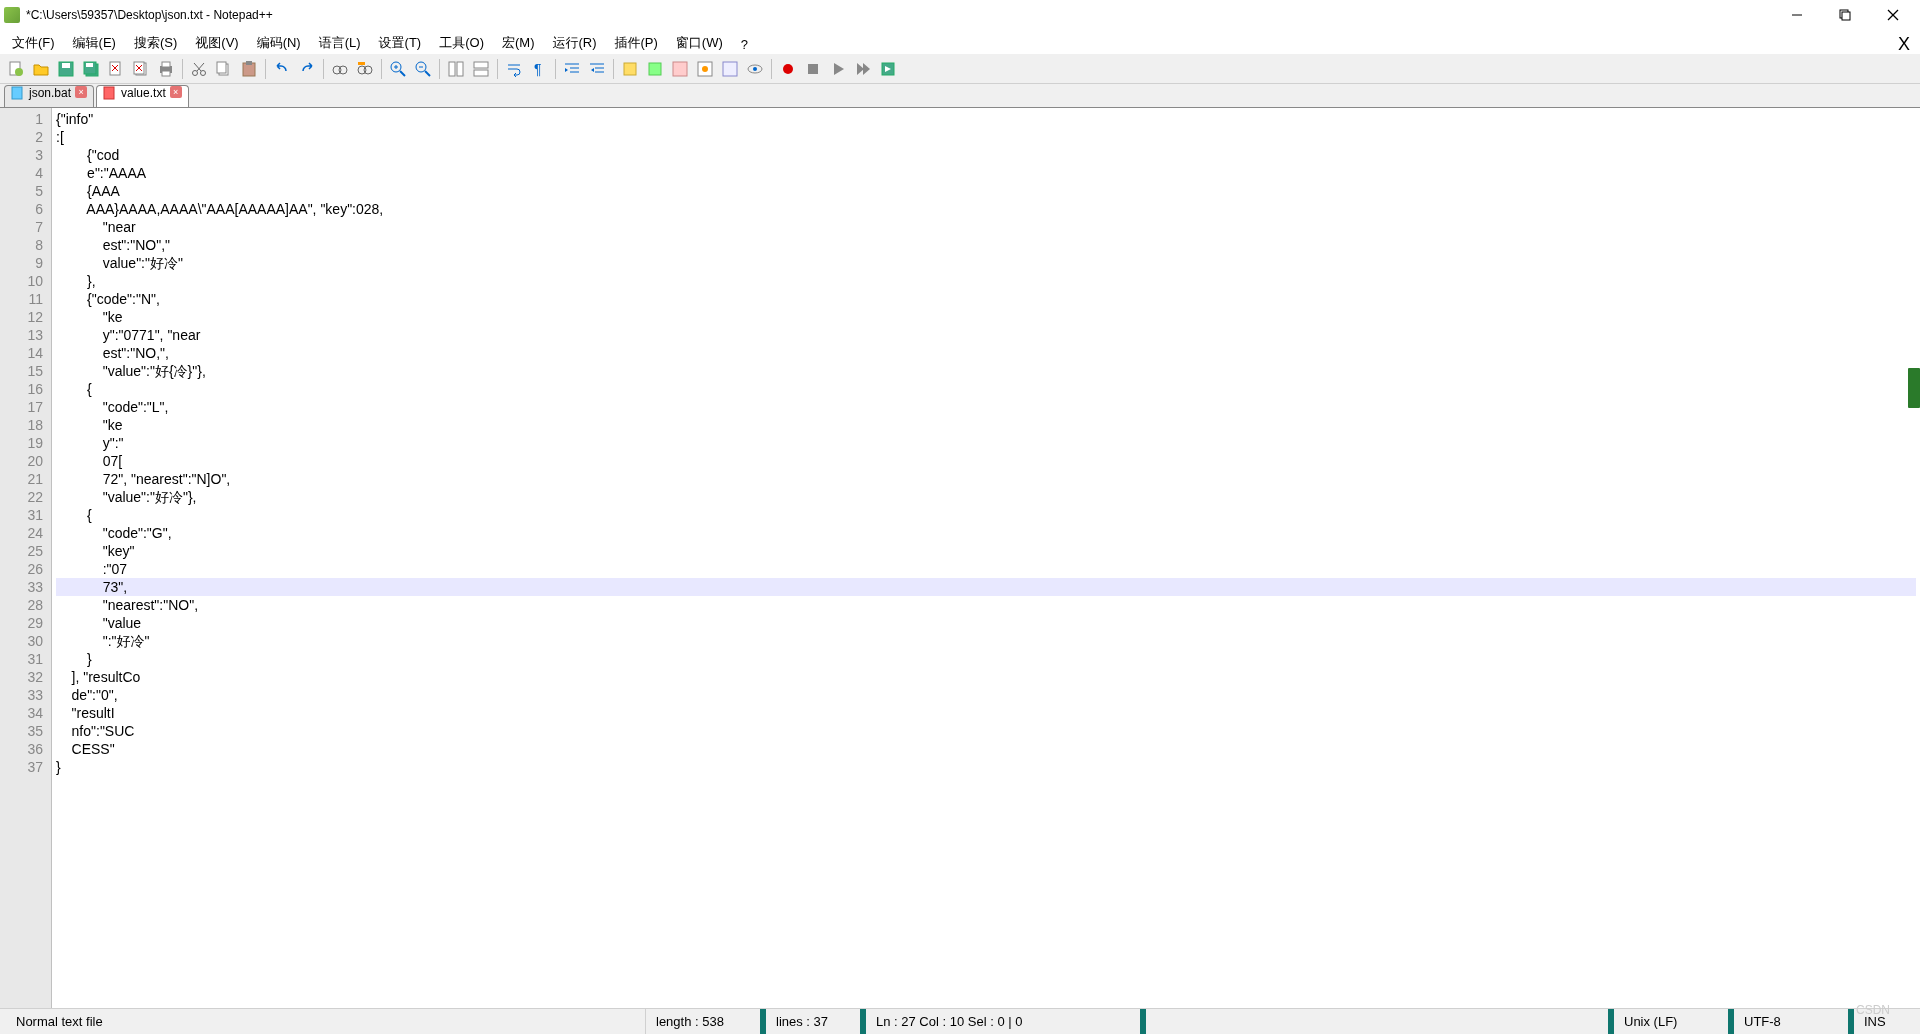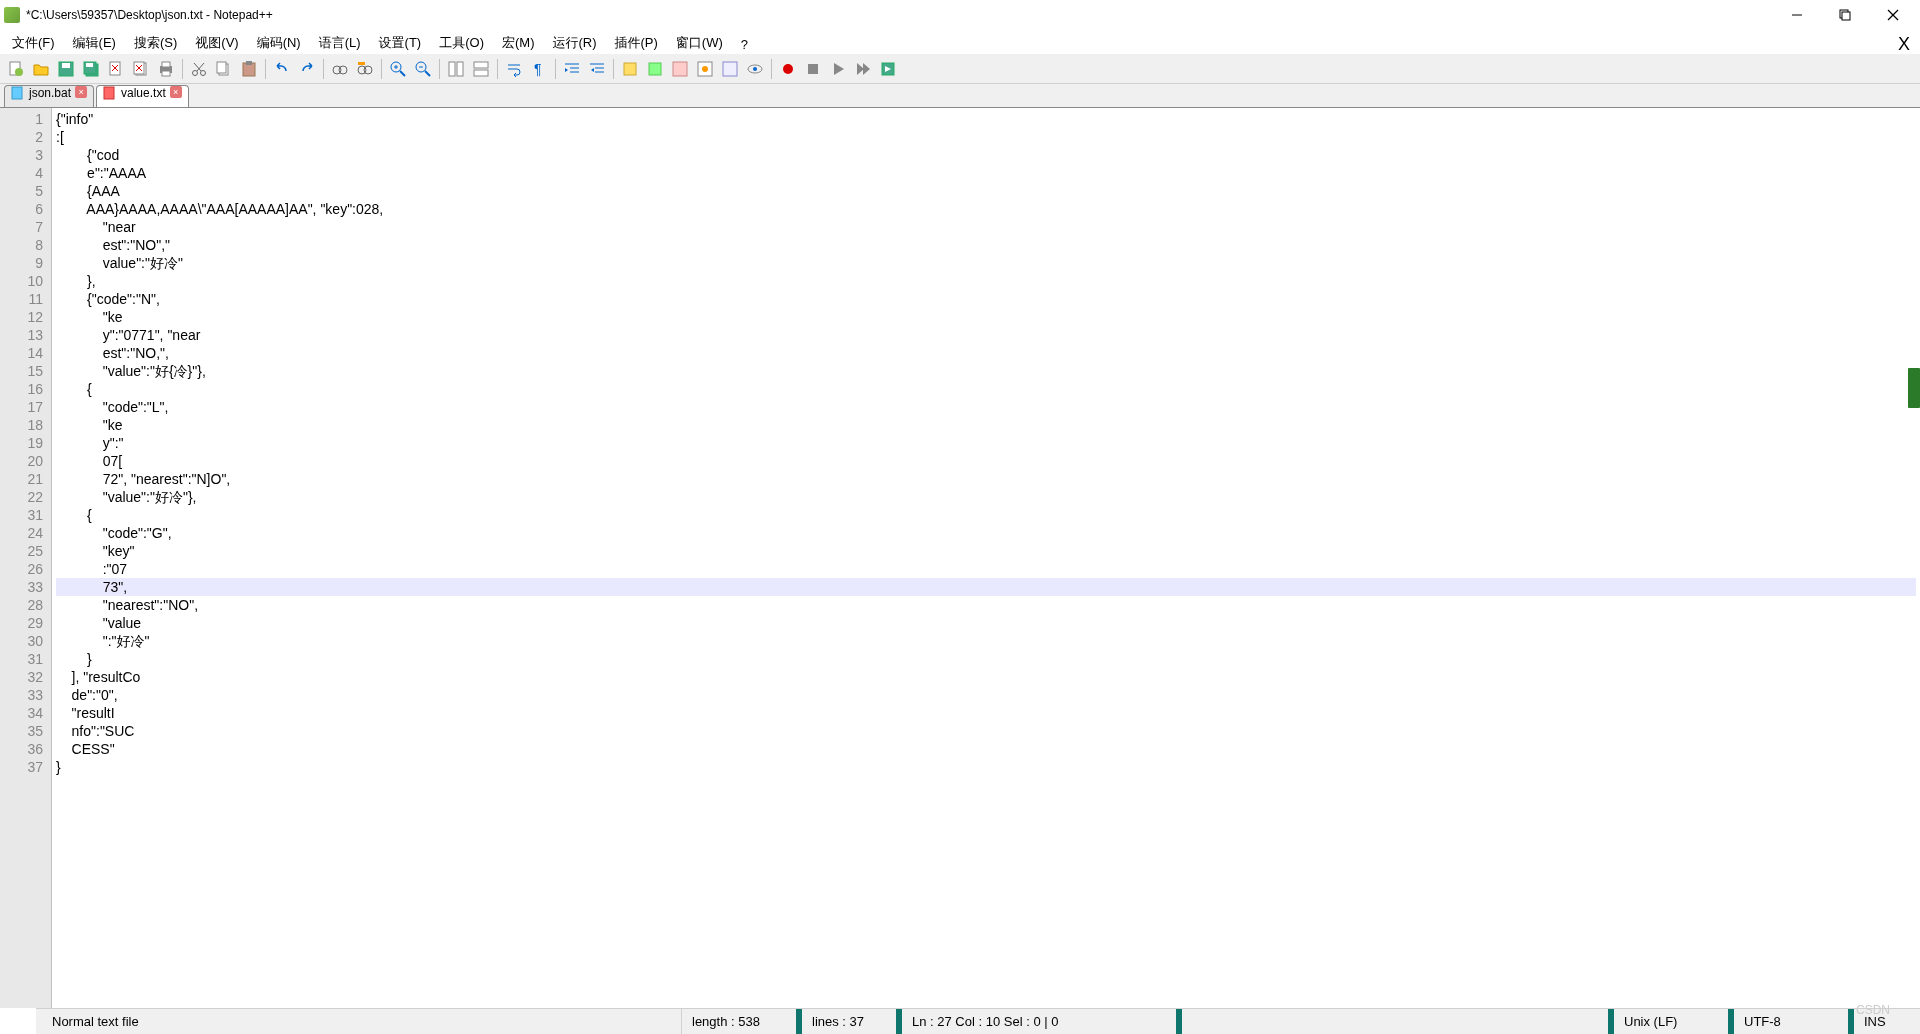--- a/index.html
+++ b/index.html
@@ -29,21 +29,21 @@
 
 .editor-area { position: relative; height: calc(1034px - 30px - 24px - 30px - 24px - 26px); display: flex; font-family: Consolas, "Courier New", monospace; font-size: 14px; line-height: 18px; }
 .gutter { width: 52px; text-align: right; padding: 2px 8px 2px 2px; background: #e8e8e8; color: #888; border-right: 1px solid #c0c0c0; user-select: none; }
 .gutter .ln { height: 18px; }
 .code-col { flex: 1; padding: 2px 4px; white-space: pre; overflow: hidden; position: relative; }
 .code-line { height: 18px; color: #000; }
 .code-line.highlight { background: #e8e8ff; }
 
 .scroll-marker { position: absolute; right: 0; top: 260px; width: 12px; height: 40px; background: #2a7a2a; border-radius: 1px; }
 
-.statusbar { height: 26px; background: #f0f0f0; border-top: 1px solid #d0d0d0; display: flex; align-items: center; font-size: 13px; color: #000; padding: 0 6px; margin-left: 36px; }
+.statusbar { height: 26px; background: #f0f0f0; border-top: 1px solid #d0d0d0; display: flex; align-items: center; font-size: 13px; color: #000; padding: 0 6px; }
 .sb-cell { padding: 0 10px; border-right: 6px solid #0f766e; height: 100%; display: flex; align-items: center; }
 .sb-cell.first { flex: 0 0 640px; border-right: 1px solid #d0d0d0; }
 .sb-cell.grow { flex: 1; }
 .watermark { position: absolute; right: 30px; bottom: 17px; font-size: 12px; color: #ccc; }
 </style>
 </head>
 <body>
 
 <div class="titlebar">
   <div class="app-icon"></div>

